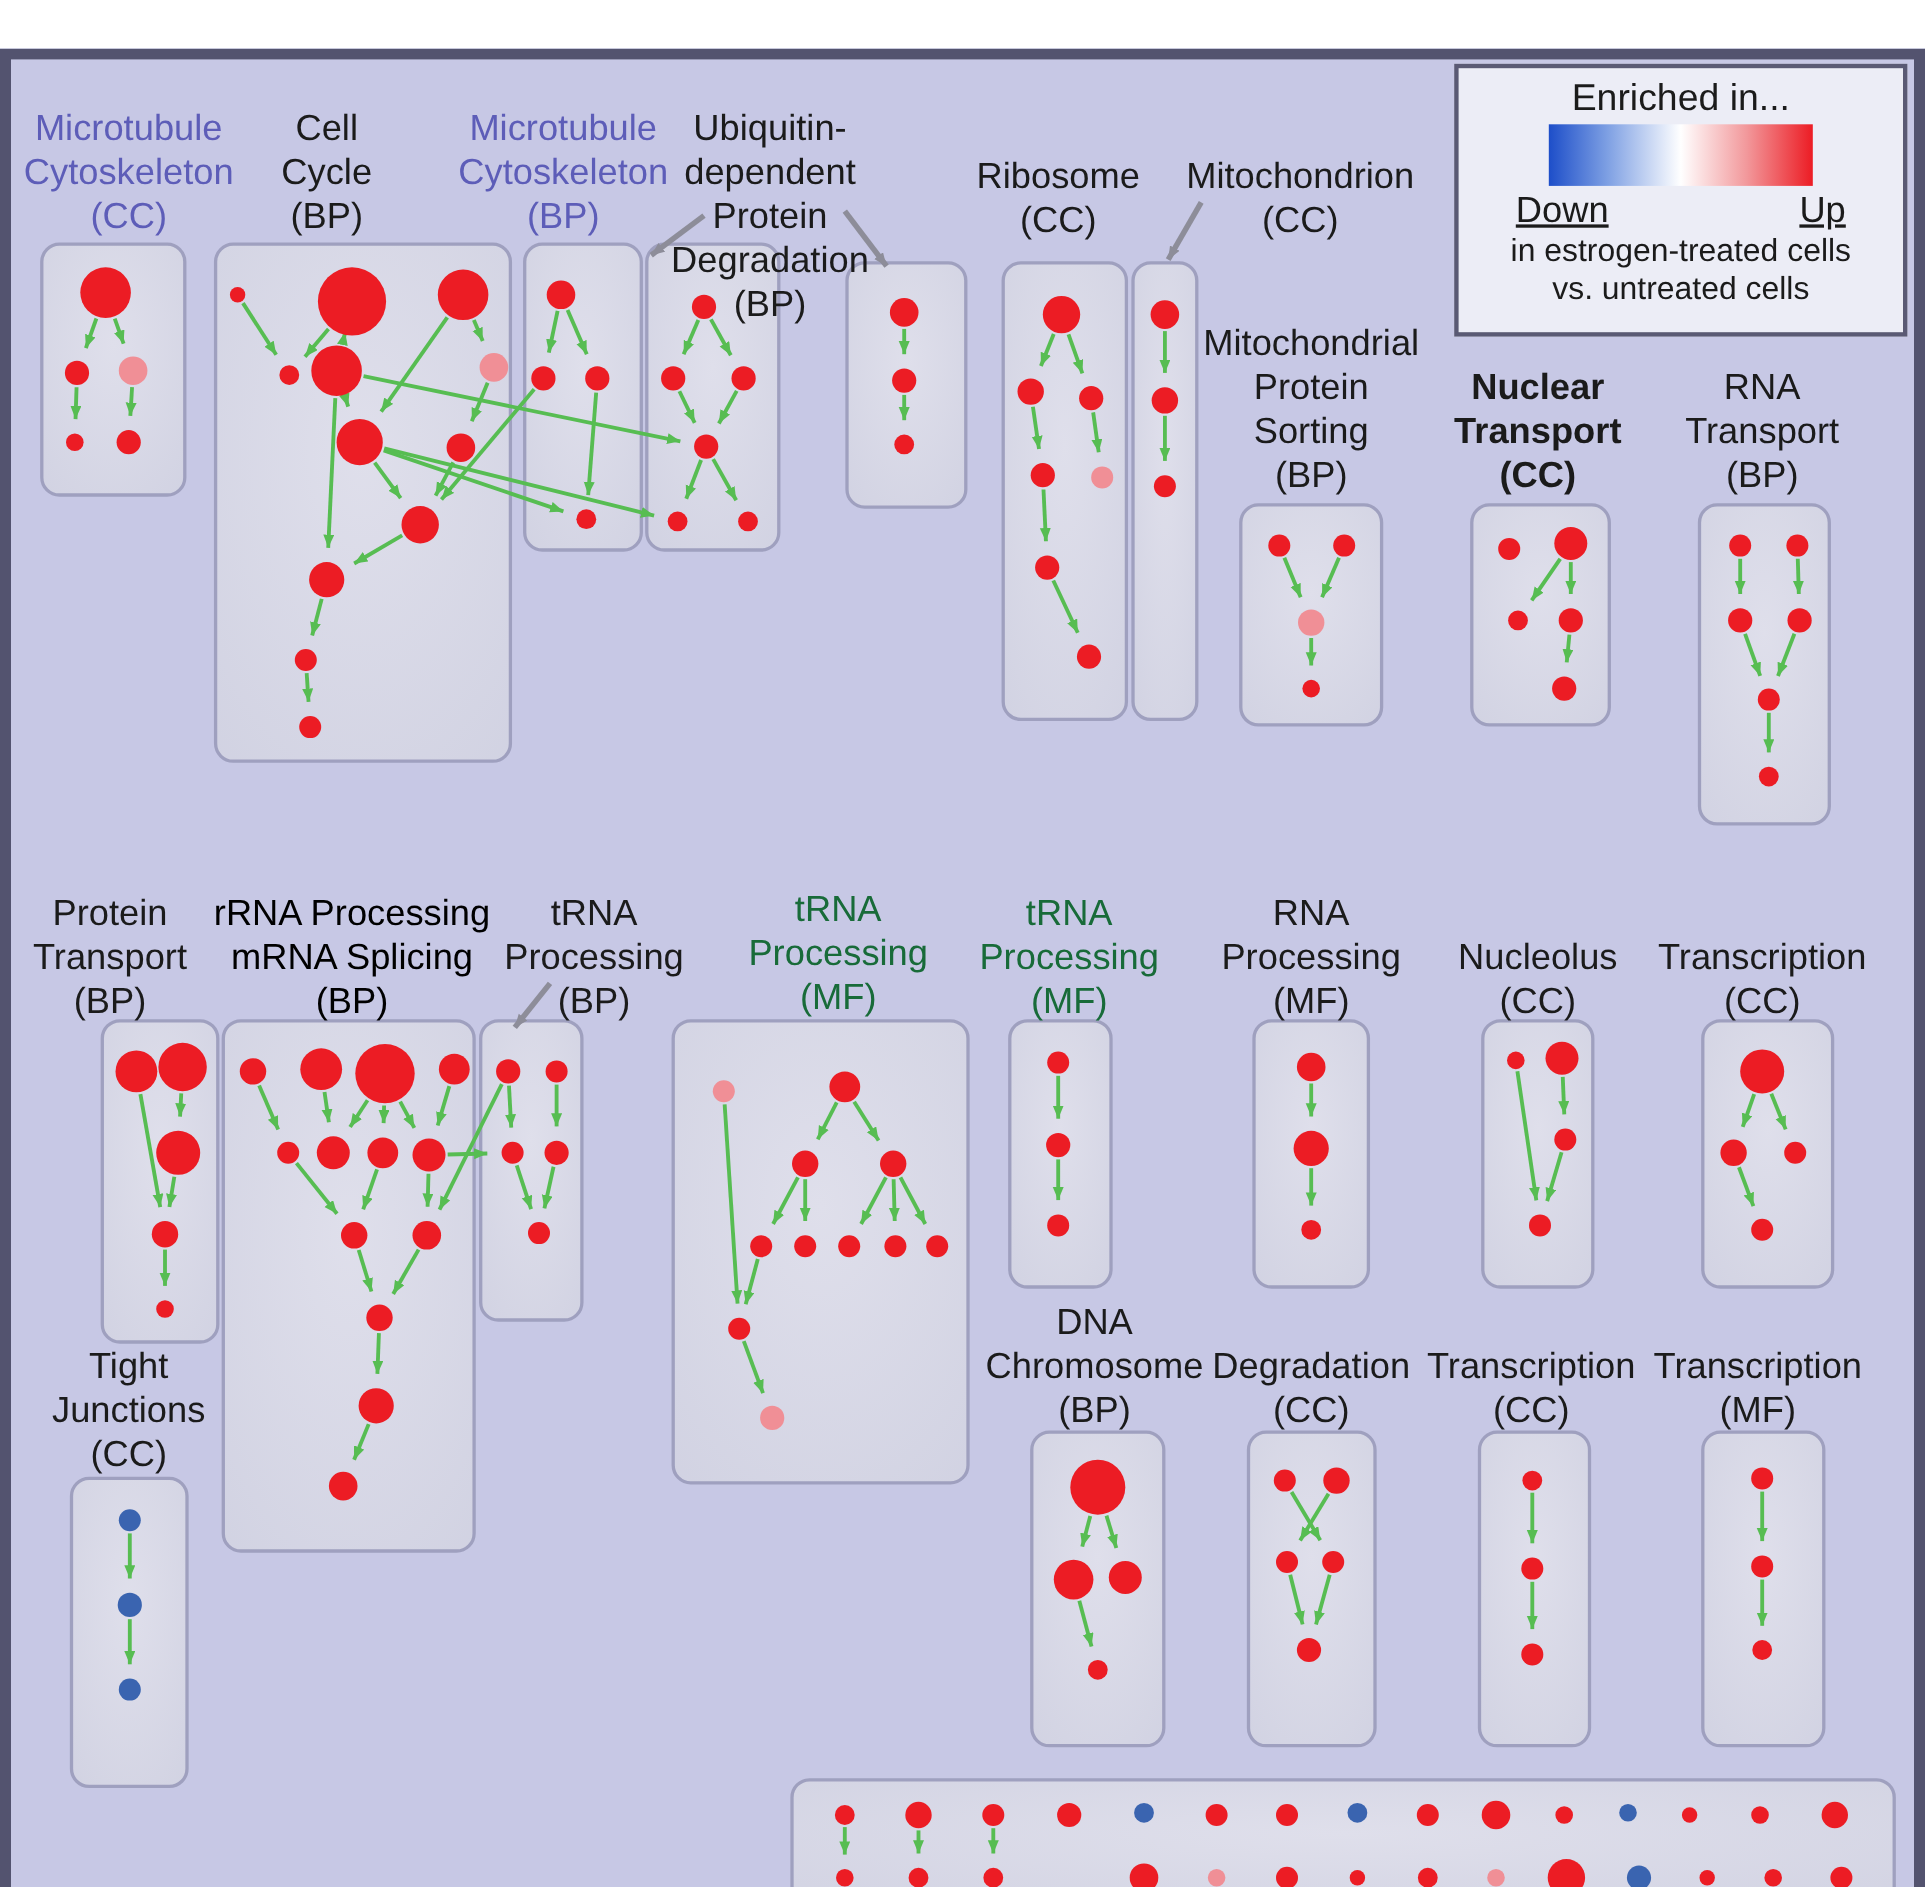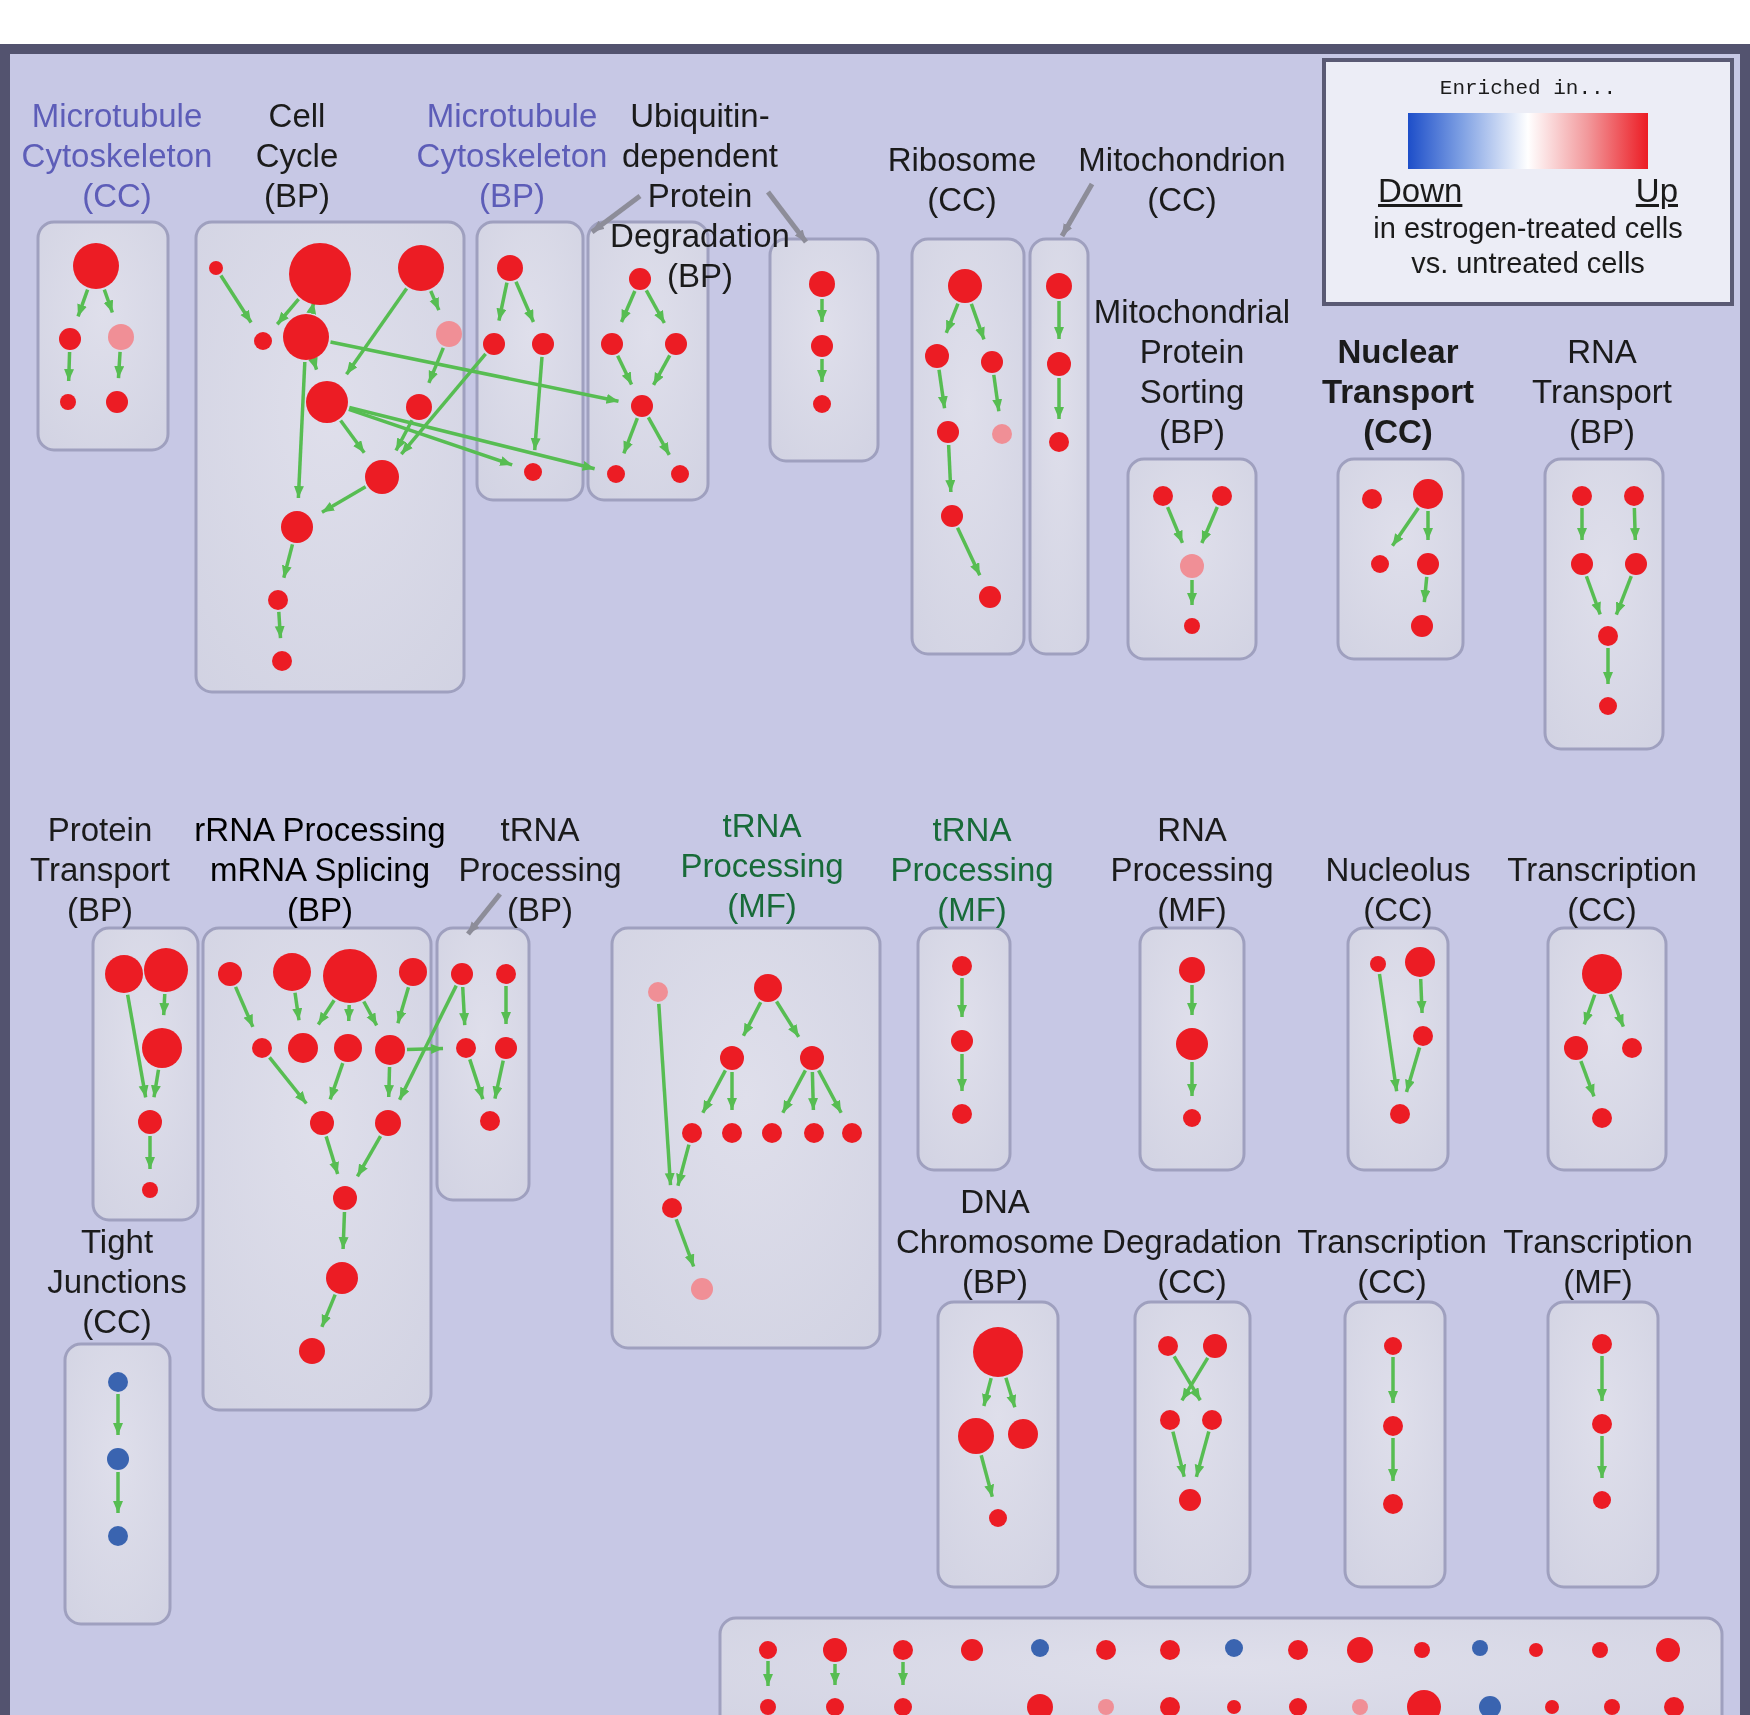--- a/index.html
+++ b/index.html
@@ -19,21 +19,21 @@
     font-size:33px;line-height:40px;
     white-space:pre-line;
     font-weight:400;
   }
   .legend{
     position:absolute;left:1322px;top:14px;width:412px;height:248px;
     background:#ecedf6;border:4px solid #5a5a74;box-sizing:border-box;
     display:flex;flex-direction:column;align-items:center;
     padding-top:8px;color:#1b1b1b;
   }
-  .legend-title{font-size:21px;line-height:38px;font-family:Liberation Mono, monospace;}
+  .legend-title{font-size:34px;line-height:38px;}
   .legend-bar{width:240px;height:56px;margin-top:5px;}
   .legend-updown{width:300px;display:flex;justify-content:space-between;font-size:33px;line-height:40px;margin-top:2px;text-decoration:underline;}
   .legend-sub{font-size:29px;line-height:35px;text-align:center;}
   .misc-text{
     position:absolute;left:248px;top:1318px;
     font-size:33px;line-height:42px;
     white-space:pre-line;color:#1b1b1b;
   }
 </style>
 </head>

